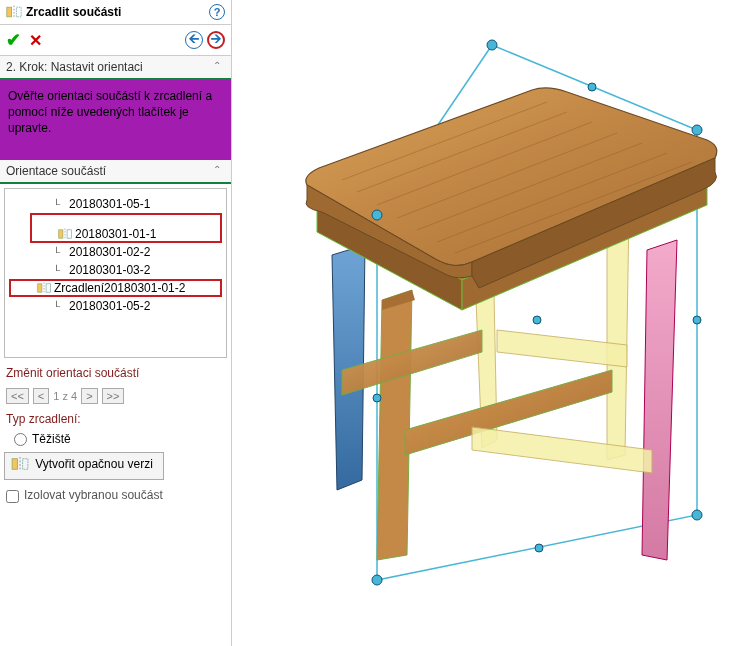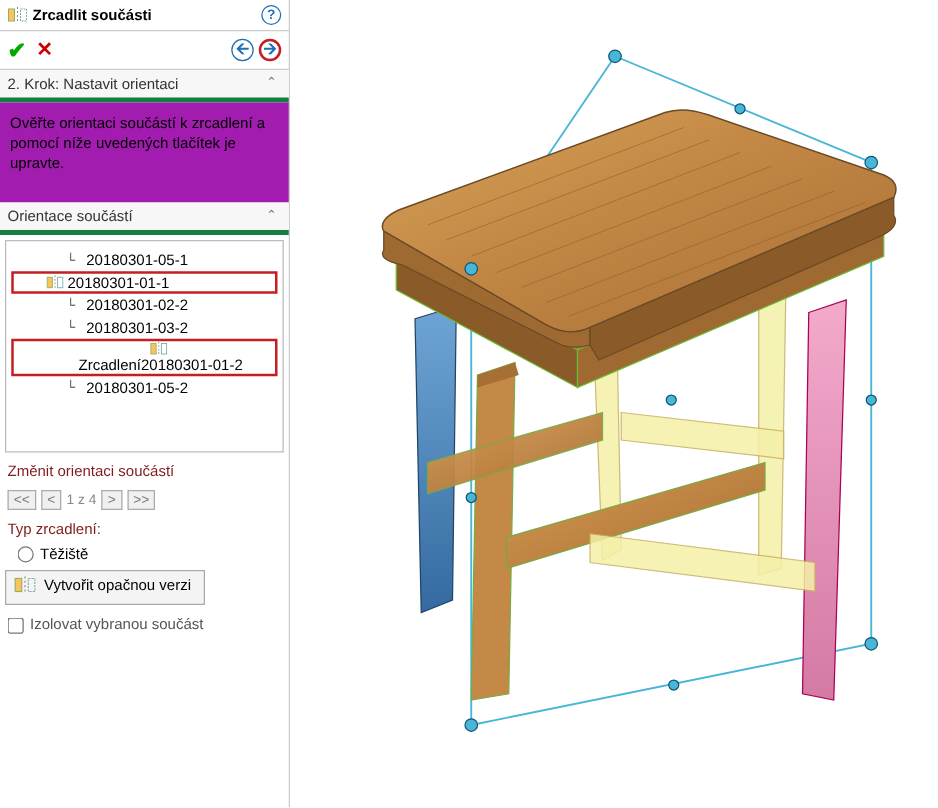--- a/index.html
+++ b/index.html
@@ -8,21 +8,21 @@
 .panel-header { display: flex; align-items: center; padding: 4px 6px; border-bottom: 1px solid #ccc; }
 .panel-header .title { flex: 1; font-weight: bold; margin-left: 4px; }
 .feature-icon { width: 16px; height: 16px; display: inline-flex; align-items: center; justify-content: center; font-size: 14px; color: #555; }
 .help-icon { width: 16px; height: 16px; border: 1.5px solid #1e6fb5; border-radius: 50%; color: #1e6fb5; display: inline-flex; align-items: center; justify-content: center; font-size: 11px; font-weight: bold; cursor: pointer; }
 .action-row { display: flex; align-items: center; padding: 4px 6px; border-bottom: 1px solid #ccc; }
 .action-row .spacer { flex: 1; }
 .ok-icon { color: #0a0; font-size: 18px; font-weight: bold; margin-right: 8px; cursor: pointer; }
 .cancel-icon { color: #c00; font-size: 16px; font-weight: bold; cursor: pointer; }
 .arrow-btn { width: 18px; height: 18px; border: 1.5px solid #1e6fb5; border-radius: 50%; color: #1e6fb5; display: inline-flex; align-items: center; justify-content: center; font-size: 13px; font-weight: bold; margin-left: 4px; cursor: pointer; }
 .highlight-red { border: 2px solid #c41e22; }
-.section-header { display: flex; align-items: flex-start; padding: 4px 6px; background: #f7f7f7; border-bottom: 4px solid #15803d; cursor: pointer; }
+.section-header { display: flex; align-items: flex-start; padding: 4px 6px; background: #f7f7f7; border-bottom: 2px solid #15803d; cursor: pointer; }
 .section-header .label { flex: 1; font-weight: normal; color: #333; }
 .chev { width: 12px; color: #777; font-size: 10px; }
 .hint-box { background: #a21caf; color: #000; padding: 8px; margin: 0; line-height: 1.35; min-height: 80px; }
 .tree-box { border: 1px solid #bbb; background: #fff; margin: 4px; padding: 6px 4px; height: 170px; overflow: auto; }
 .tree-item { display: flex; align-items: center; padding: 2px 0 2px 28px; white-space: nowrap; cursor: pointer; }
 .tree-item.indent { padding-left: 44px; }
 .tree-item .ticon { width: 12px; margin-right: 4px; display: inline-block; font-size: 10px; color: #444; }
 .tree-item .mirror-ticon { width: 14px; height: 12px; margin-right: 3px; display: inline-block; }
 .nav-row { display: flex; align-items: center; padding: 4px 6px; }
 .nav-btn { border: 1px solid #aaa; background: #f0f0f0; padding: 1px 4px; margin-right: 4px; font-size: 11px; cursor: pointer; color: #777; }
@@ -73,37 +73,37 @@
   <div class="section-header">
     <span class="label">Orientace součástí</span>
     <span class="chev">⌃</span>
   </div>
 
   <div class="tree-box" id="tree">
       <div class="tree-item indent">
         <span class="ticon">└</span>
         <span>20180301-05-1</span>
       </div>
-      <div class="tree-item" style="border: 2px solid rgb(196, 30, 34); padding-top: 0px; padding-bottom: 0px; padding-left: 26px;">
+      <div class="tree-item" style="border: 2px solid rgb(196, 30, 34); padding-top: 12px; padding-bottom: 0px; padding-left: 26px; margin-left: 21px;">
         <span class="mirror-ticon"><svg width="14" height="12" viewBox="0 0 20 16">
             <rect x="1" y="2" width="6" height="12" fill="#f6c65b" stroke="#9a6"></rect>
             <line x1="10" y1="0" x2="10" y2="16" stroke="#888" stroke-dasharray="2 2"></line>
             <rect x="13" y="2" width="6" height="12" fill="none" stroke="#7aa"></rect>
           </svg></span>
         <span>20180301-01-1</span>
       </div>
       <div class="tree-item indent">
         <span class="ticon">└</span>
         <span>20180301-02-2</span>
       </div>
       <div class="tree-item indent">
         <span class="ticon">└</span>
         <span>20180301-03-2</span>
       </div>
-      <div class="tree-item" style="border: 2px solid rgb(196, 30, 34); padding-top: 0px; padding-bottom: 0px; padding-left: 26px; flex-direction: column;">
+      <div class="tree-item" style="border: 2px solid rgb(196, 30, 34); padding-top: 0px; padding-bottom: 0px; padding-left: 26px;">
         <span class="mirror-ticon"><svg width="14" height="12" viewBox="0 0 20 16">
             <rect x="1" y="2" width="6" height="12" fill="#f6c65b" stroke="#9a6"></rect>
             <line x1="10" y1="0" x2="10" y2="16" stroke="#888" stroke-dasharray="2 2"></line>
             <rect x="13" y="2" width="6" height="12" fill="none" stroke="#7aa"></rect>
           </svg></span>
         <span>Zrcadlení20180301-01-2</span>
       </div>
       <div class="tree-item indent">
         <span class="ticon">└</span>
         <span>20180301-05-2</span>

